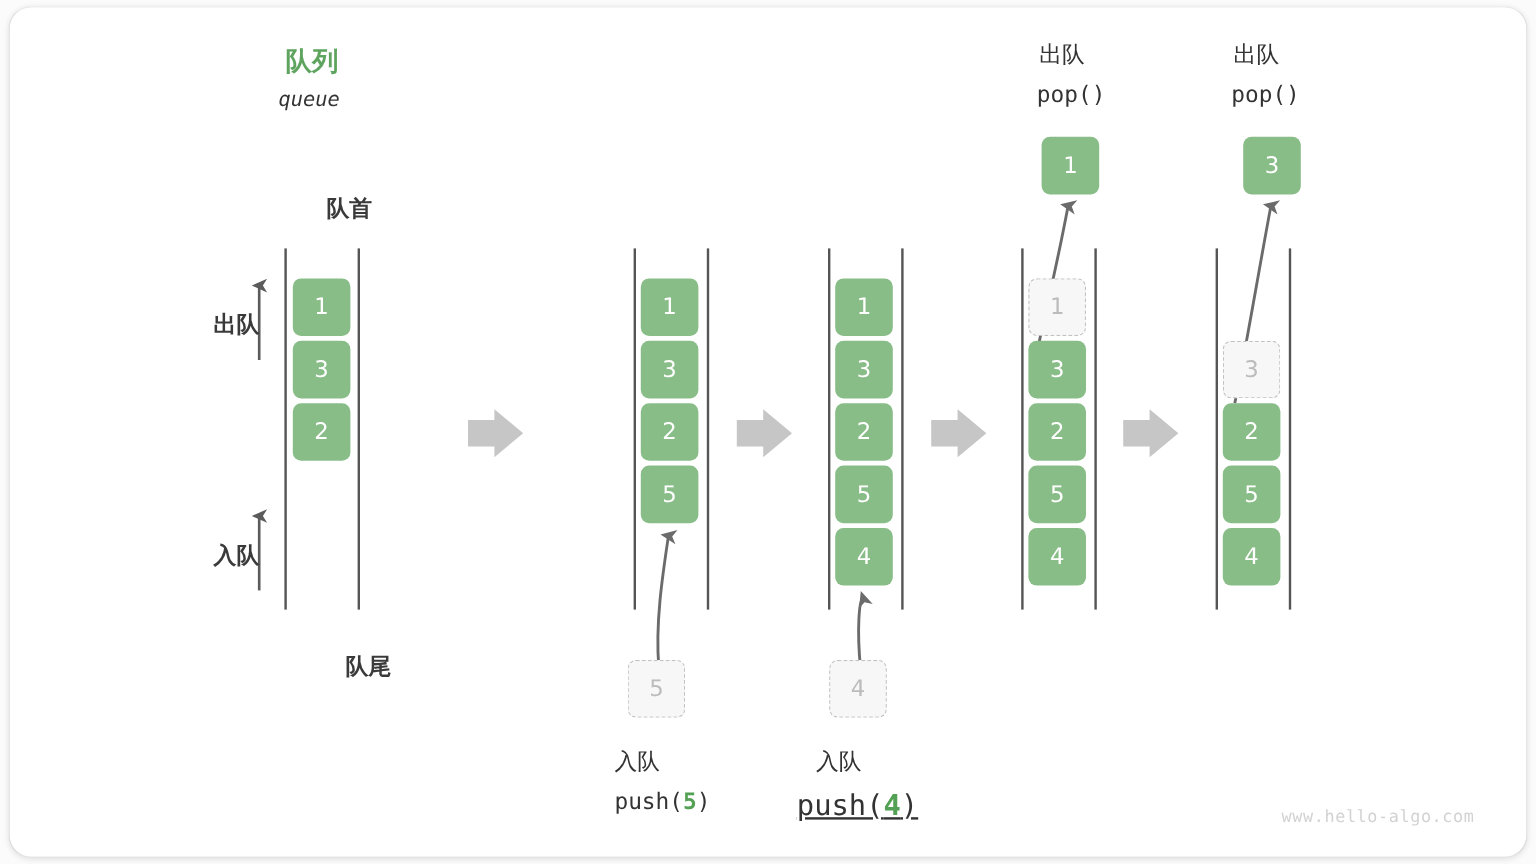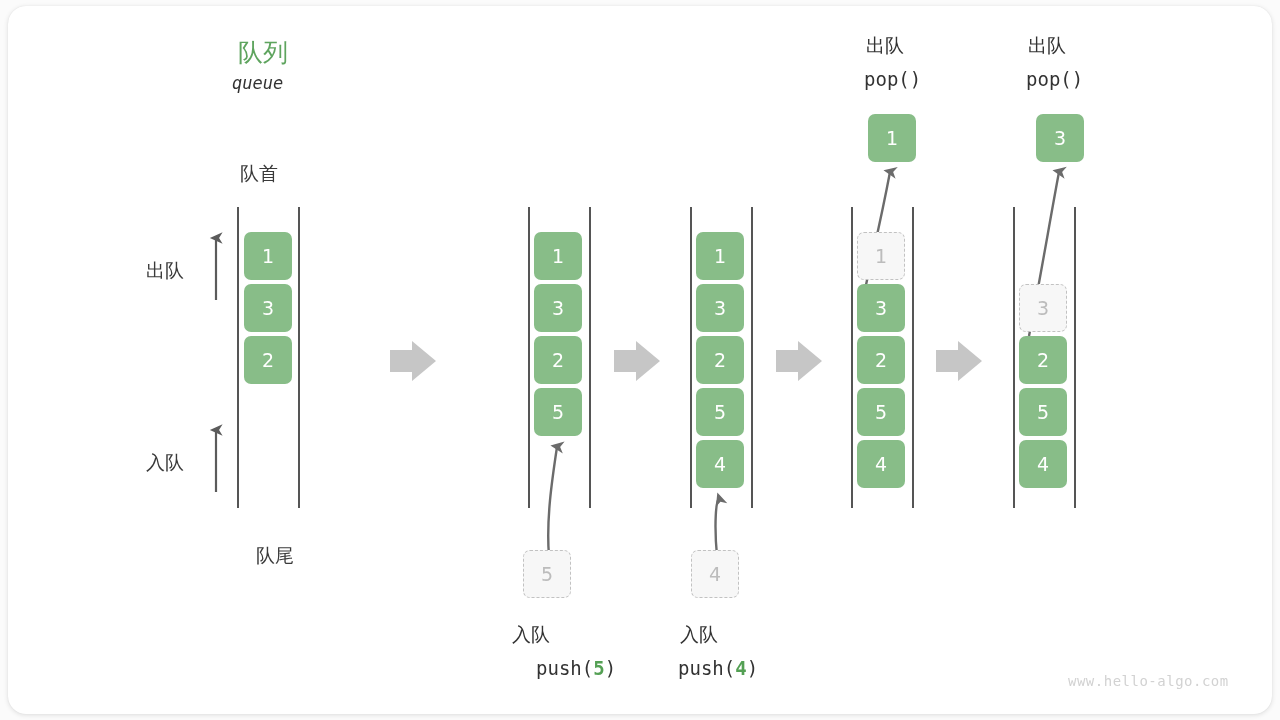--- a/index.html
+++ b/index.html
@@ -24,37 +24,38 @@
     background: #ffffff;
     border-radius: 18px;
     box-shadow: 0 1px 5px rgba(0,0,0,0.12), 0 0 1px rgba(0,0,0,0.10);
   }
 
   .abs { position: absolute; }
 
   
   .t-title-cn {
     font-family: "DejaVu Sans", "Liberation Sans", sans-serif;
-    font-size: 25px;
-    font-weight: normal;
+    font-size: 22px;
+    font-weight: bold;
     color: #5EA45E;
     white-space: nowrap;
   }
   .t-mono {
     font-family: "DejaVu Sans Mono", "Liberation Mono", monospace;
     font-size: 17px;
     color: #333333;
     white-space: nowrap;
   }
   .t-label-cn {
     font-family: "DejaVu Sans", "Liberation Sans", sans-serif;
     font-size: 19px;
-    font-weight: normal;
+    font-weight: bold;
     color: #3A3A3A;
     white-space: nowrap;
+    margin-left: 32px;
   }
   .t-op-cn {
     font-family: "DejaVu Sans", "Liberation Sans", sans-serif;
     font-size: 19px;
     color: #333333;
     white-space: nowrap;
   }
   .t-watermark {
     font-family: "DejaVu Sans Mono", "Liberation Mono", monospace;
     font-size: 14px;
@@ -177,37 +178,37 @@
     <div class="rail" style="left:589px; top:207px; height:301px;"></div>
 
     <div class="cell" style="left:534px; top:232px;">1</div>
     <div class="cell" style="left:534px; top:284px;">3</div>
     <div class="cell" style="left:534px; top:336px;">2</div>
     <div class="cell" style="left:534px; top:388px;">5</div>
 
     <div class="cell ghost" style="left:523px; top:550px;">5</div>
 
     <div class="abs t-op-cn" style="left:512px; top:622px;">入队</div>
-    <div class="abs t-mono" style="left:512px; top:657px; font-size:19px;margin-left:24px;"><span>push(</span><span class="green-arg">5</span><span>)</span></div>
+    <div class="abs t-mono" style="left:512px; top:657px; font-size:19px;"><span>push(</span><span class="green-arg">5</span><span>)</span></div>
   </div>
 
   <div class="abs" style="left:0; top:0; width:0; height:0;">
     <div class="rail" style="left:690px; top:207px; height:301px;"></div>
     <div class="rail" style="left:751px; top:207px; height:301px;"></div>
 
     <div class="cell" style="left:696px; top:232px;">1</div>
     <div class="cell" style="left:696px; top:284px;">3</div>
     <div class="cell" style="left:696px; top:336px;">2</div>
     <div class="cell" style="left:696px; top:388px;">5</div>
     <div class="cell" style="left:696px; top:440px;">4</div>
 
     <div class="cell ghost" style="left:691px; top:550px;">4</div>
 
     <div class="abs t-op-cn" style="left:680px; top:622px;">入队</div>
-    <div class="abs t-mono" style="left:678px; top:657px; font-size:19px;"><span>push(</span><span class="green-arg">4</span><span>)</span></div>
+    <div class="abs t-mono" style="left:664px; top:657px; font-size:24px;text-decoration:underline;"><span>push(</span><span class="green-arg">4</span><span>)</span></div>
   </div>
 
   <div class="abs" style="left:0; top:0; width:0; height:0;">
     <div class="abs t-op-cn" style="left:866px; top:33px;">出队</div>
     <div class="abs t-mono" style="left:864px; top:68px; font-size:19px;">pop()</div>
 
     <div class="cell" style="left:868px; top:114px;">1</div>
 
     <div class="rail" style="left:851px; top:207px; height:301px;"></div>
     <div class="rail" style="left:912px; top:207px; height:301px;"></div>

